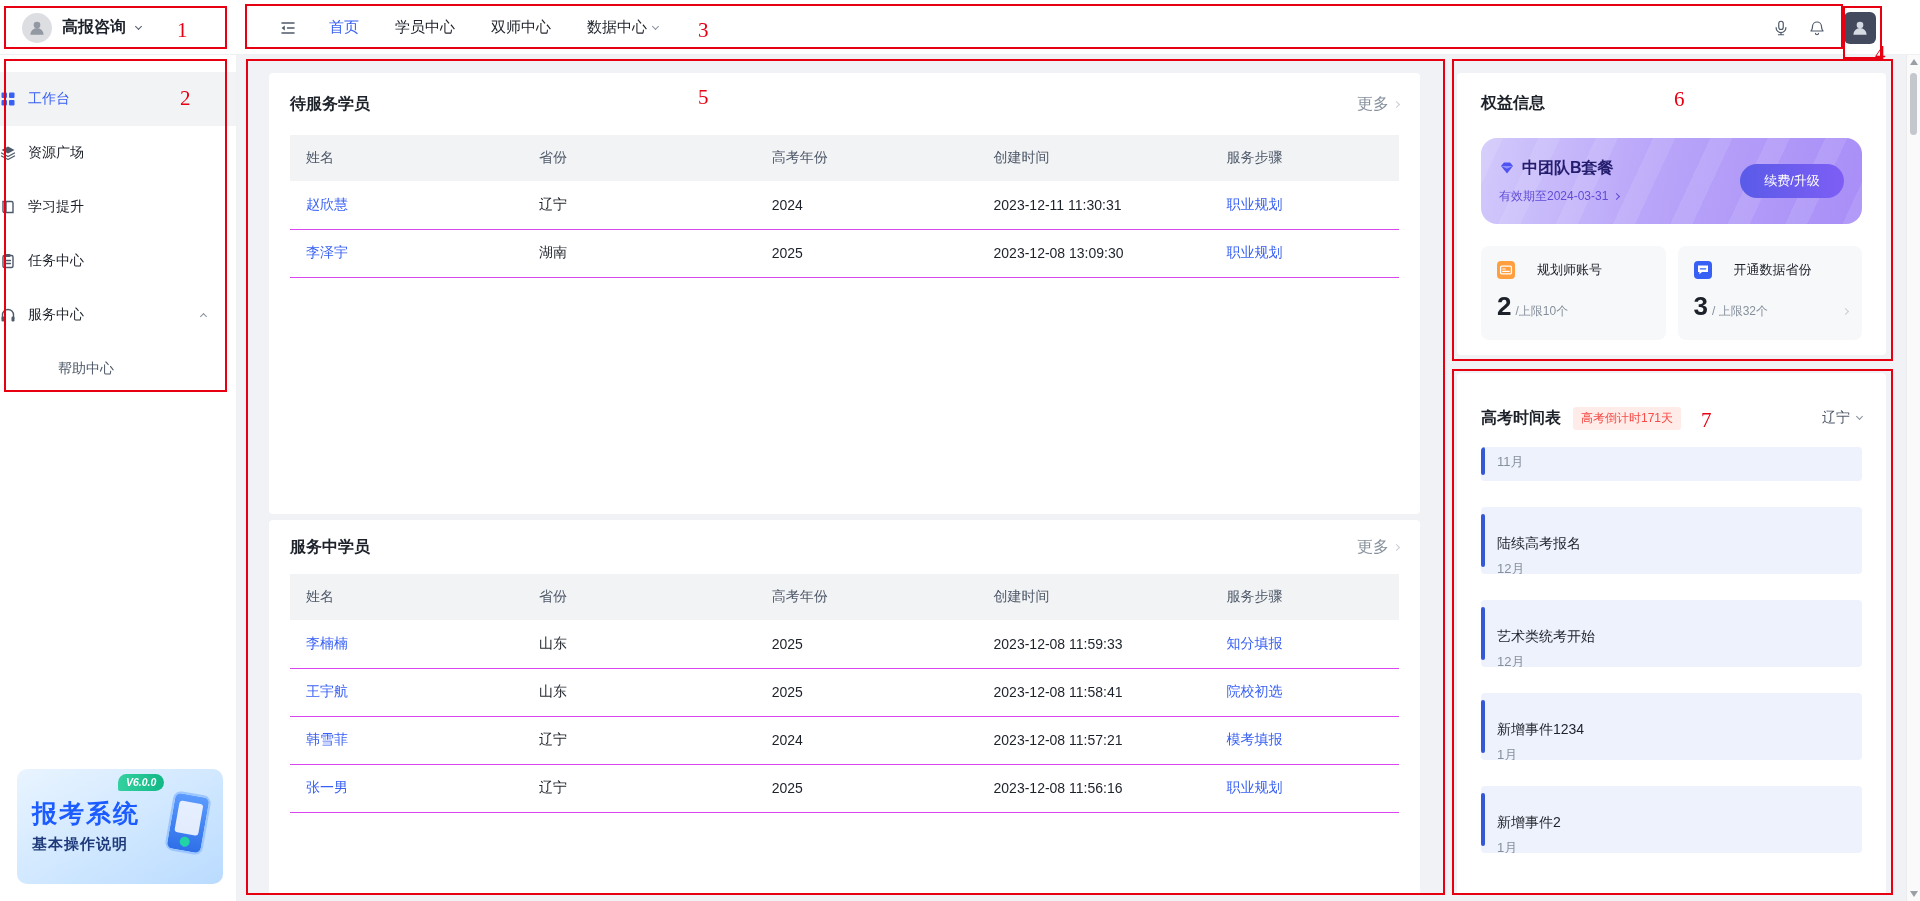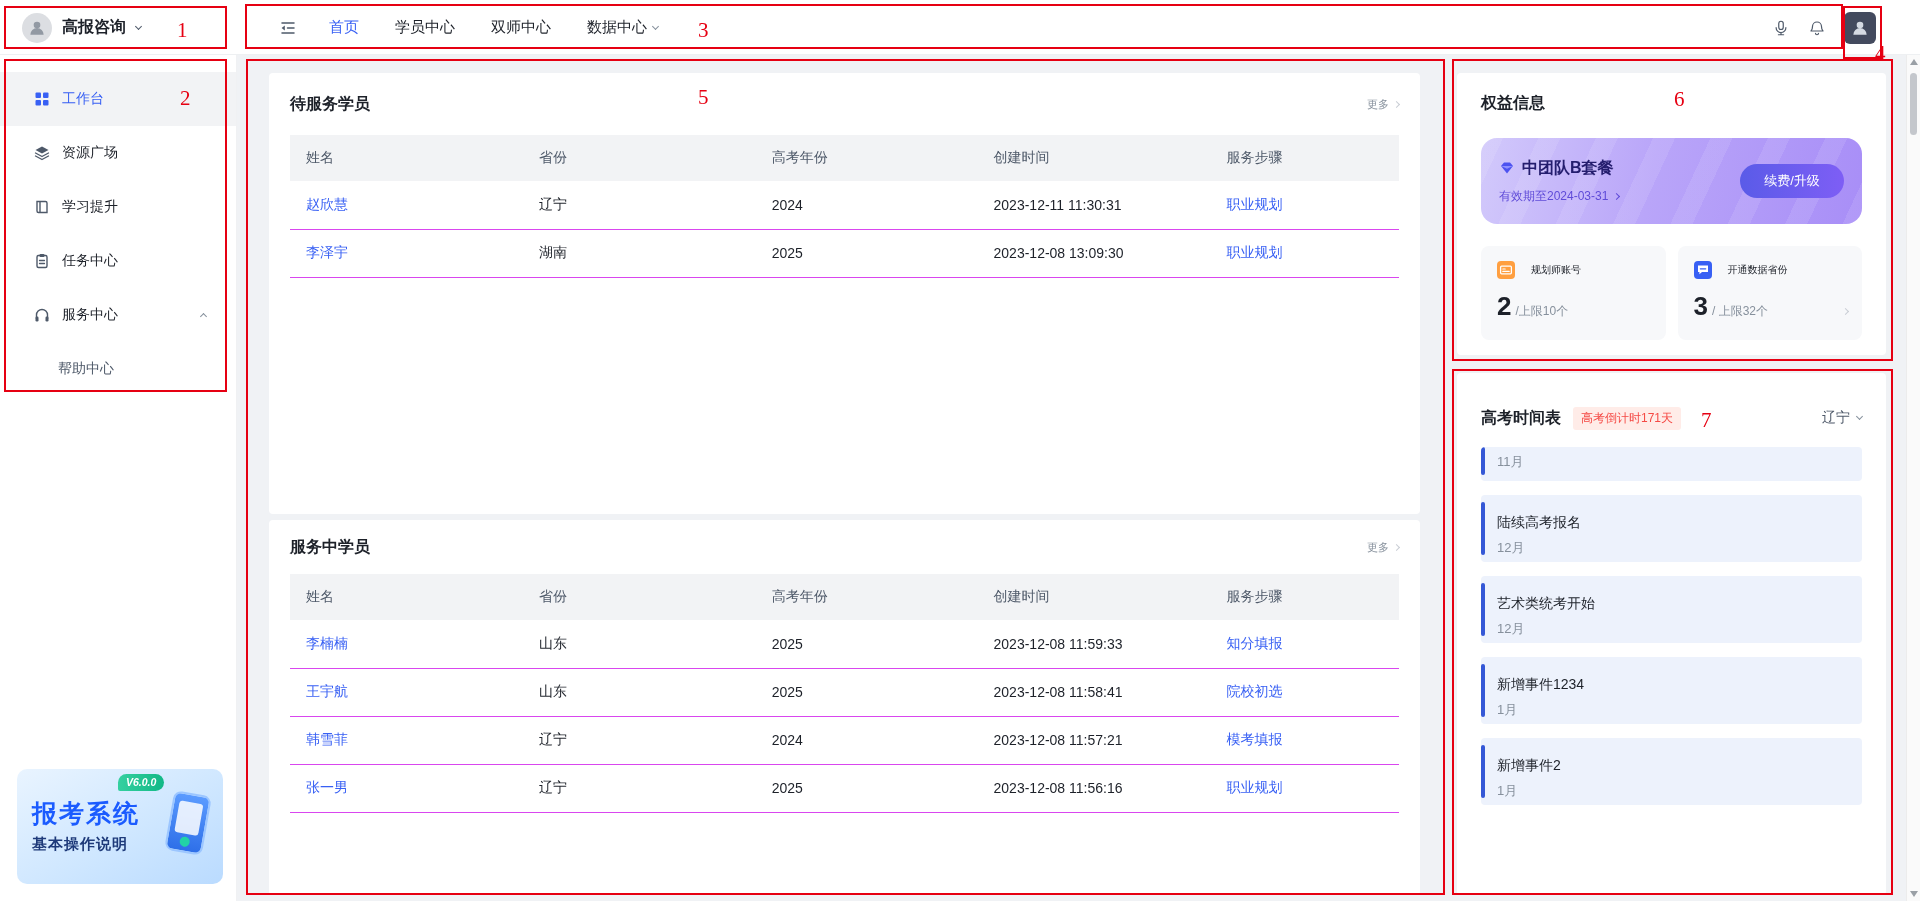--- a/index.html
+++ b/index.html
@@ -44,40 +44,40 @@
   .chev.sm { width: 5px; height: 5px; }
   .chev.up { transform: rotate(-135deg); margin-top: 3px; }
   .chev.right { transform: rotate(-45deg); margin-top: 0; }
 
   
   .sidebar {
     position: absolute; left: 0; top: 55px; width: 237px; height: 846px;
     background: #fff; border-right: 1px solid #f0f1f3; padding-top: 17px; z-index: 1;
   }
   .side-item {
-    height: 54px; display: flex; align-items: center; padding-left: 34px; gap: 12px;
+    height: 54px; display: flex; align-items: center; gap: 12px;
     font-size: 14px; color: #1d2129; cursor: pointer; position: relative;
   }
   .side-item .sicon { color: #4e5969; display: flex; align-items: center; }
   .side-item.active { background: #f2f3f5; color: #3860f4; }
   .side-item.active .sicon { color: #3860f4; }
   .side-item .expand { position: absolute; right: 30px; color: #86909c; }
   .side-item.child { padding-left: 58px; color: #4e5969; }
 
   
   .main-col { position: absolute; left: 269px; top: 73px; width: 1151px; }
   .card { background: #fff; border-radius: 4px; }
   .table-card { padding: 0 21px; }
   .table-card.first { height: 441px; margin-bottom: 6px; }
   .table-card.second { height: 375px; }
   .card-head { display: flex; align-items: center; justify-content: space-between; }
   .table-card.first .card-head { height: 62px; }
   .table-card.second .card-head { height: 54px; }
   .card-title { font-size: 16px; font-weight: bold; color: #1d2129; }
-  .more-link { font-size: 11px; color: #86909c; cursor: pointer; display: flex; align-items: center; gap: 5px; }
+  .more-link { font-size: 16px; color: #86909c; cursor: pointer; display: flex; align-items: center; gap: 5px; }
   .more-link .chev { border-color: #c9cdd4; }
 
   table { width: 100%; border-collapse: collapse; table-layout: fixed; }
   th { background: #f2f3f5; height: 46px; font-weight: 400; font-size: 14px; color: #4e5969;
        text-align: left; padding: 0 16px; }
   td { height: 48px; font-size: 14px; color: #1d2129; padding: 0 16px; border-bottom: 1px solid #d946ef; }
   td.link { color: #3860f4; cursor: pointer; }
 
   
   .right-col { position: absolute; left: 1457px; top: 73px; width: 429px; }
@@ -99,38 +99,38 @@
   .pkg-name { font-size: 16px; font-weight: bold; color: #241d6e; }
   .pkg-validity { margin-top: 9px; font-size: 12px; color: #5f4bd8; display: flex; align-items: center; gap: 6px; cursor: pointer; }
   .pkg-validity .chev { border-color: #5f4bd8; }
   .renew-btn {
     position: relative; border: none; width: 104px; height: 34px; border-radius: 17px;
     background: linear-gradient(90deg, #5a5be8, #7e5ef5); color: #fff; font-size: 13px;
     font-family: inherit; cursor: pointer;
   }
   .stats { margin-top: 22px; display: flex; gap: 12px; }
   .stat { flex: 1; height: 94px; background: #f7f8fa; border-radius: 8px; padding: 15px 16px; position: relative; }
-  .stat-head { display: flex; align-items: center; gap: 16px; font-size: 10px; color: #1d2129; }
+  .stat-head { display: flex; align-items: center; gap: 22px; font-size: 13px; color: #1d2129; }
   .stat-val { margin-top: 12px; display: flex; align-items: baseline; gap: 4px; }
   .stat-val b { font-size: 26px; color: #1d2129; }
   .stat-val span { font-size: 12px; color: #86909c; }
   .stat .stat-chev { position: absolute; right: 14px; bottom: 26px; color: #c9cdd4; }
 
   .timetable { height: 522px; padding: 26px 24px 0; margin-top: 18px; }
   .tt-head { display: flex; align-items: center; height: 38px; margin-bottom: 10px; }
   .countdown-badge {
     margin-left: 12px; background: #ffece8; color: #f54a45; font-size: 12px;
     padding: 3px 8px; border-radius: 3px;
   }
   .province-select { margin-left: auto; font-size: 14px; color: #4e5969; display: flex; align-items: center; gap: 7px; cursor: pointer; }
   .province-select .chev { border-color: #86909c; }
   .events {}
   .event {
     position: relative; background: #edf2fc; border-radius: 4px; height: 67px;
-    padding: 19px 16px; margin-bottom: 14px; overflow: hidden;
+    padding: 28px 16px; margin-bottom: 26px; overflow: hidden;
   }
   .event::before {
     content: ""; position: absolute; left: 0; top: 7px; bottom: 7px; width: 4px;
     background: #3558d6; border-radius: 2px;
   }
   .event-title { font-size: 14px; color: #1d2129; font-weight: 500; }
   .event-month { font-size: 13px; color: #86909c; margin-top: 7px; }
   .event.partial { height: 34px; padding-top: 6px; }
   .event.partial .event-month { margin-top: 0; }
   .event.partial::before { top: 0; bottom: 6px; }

